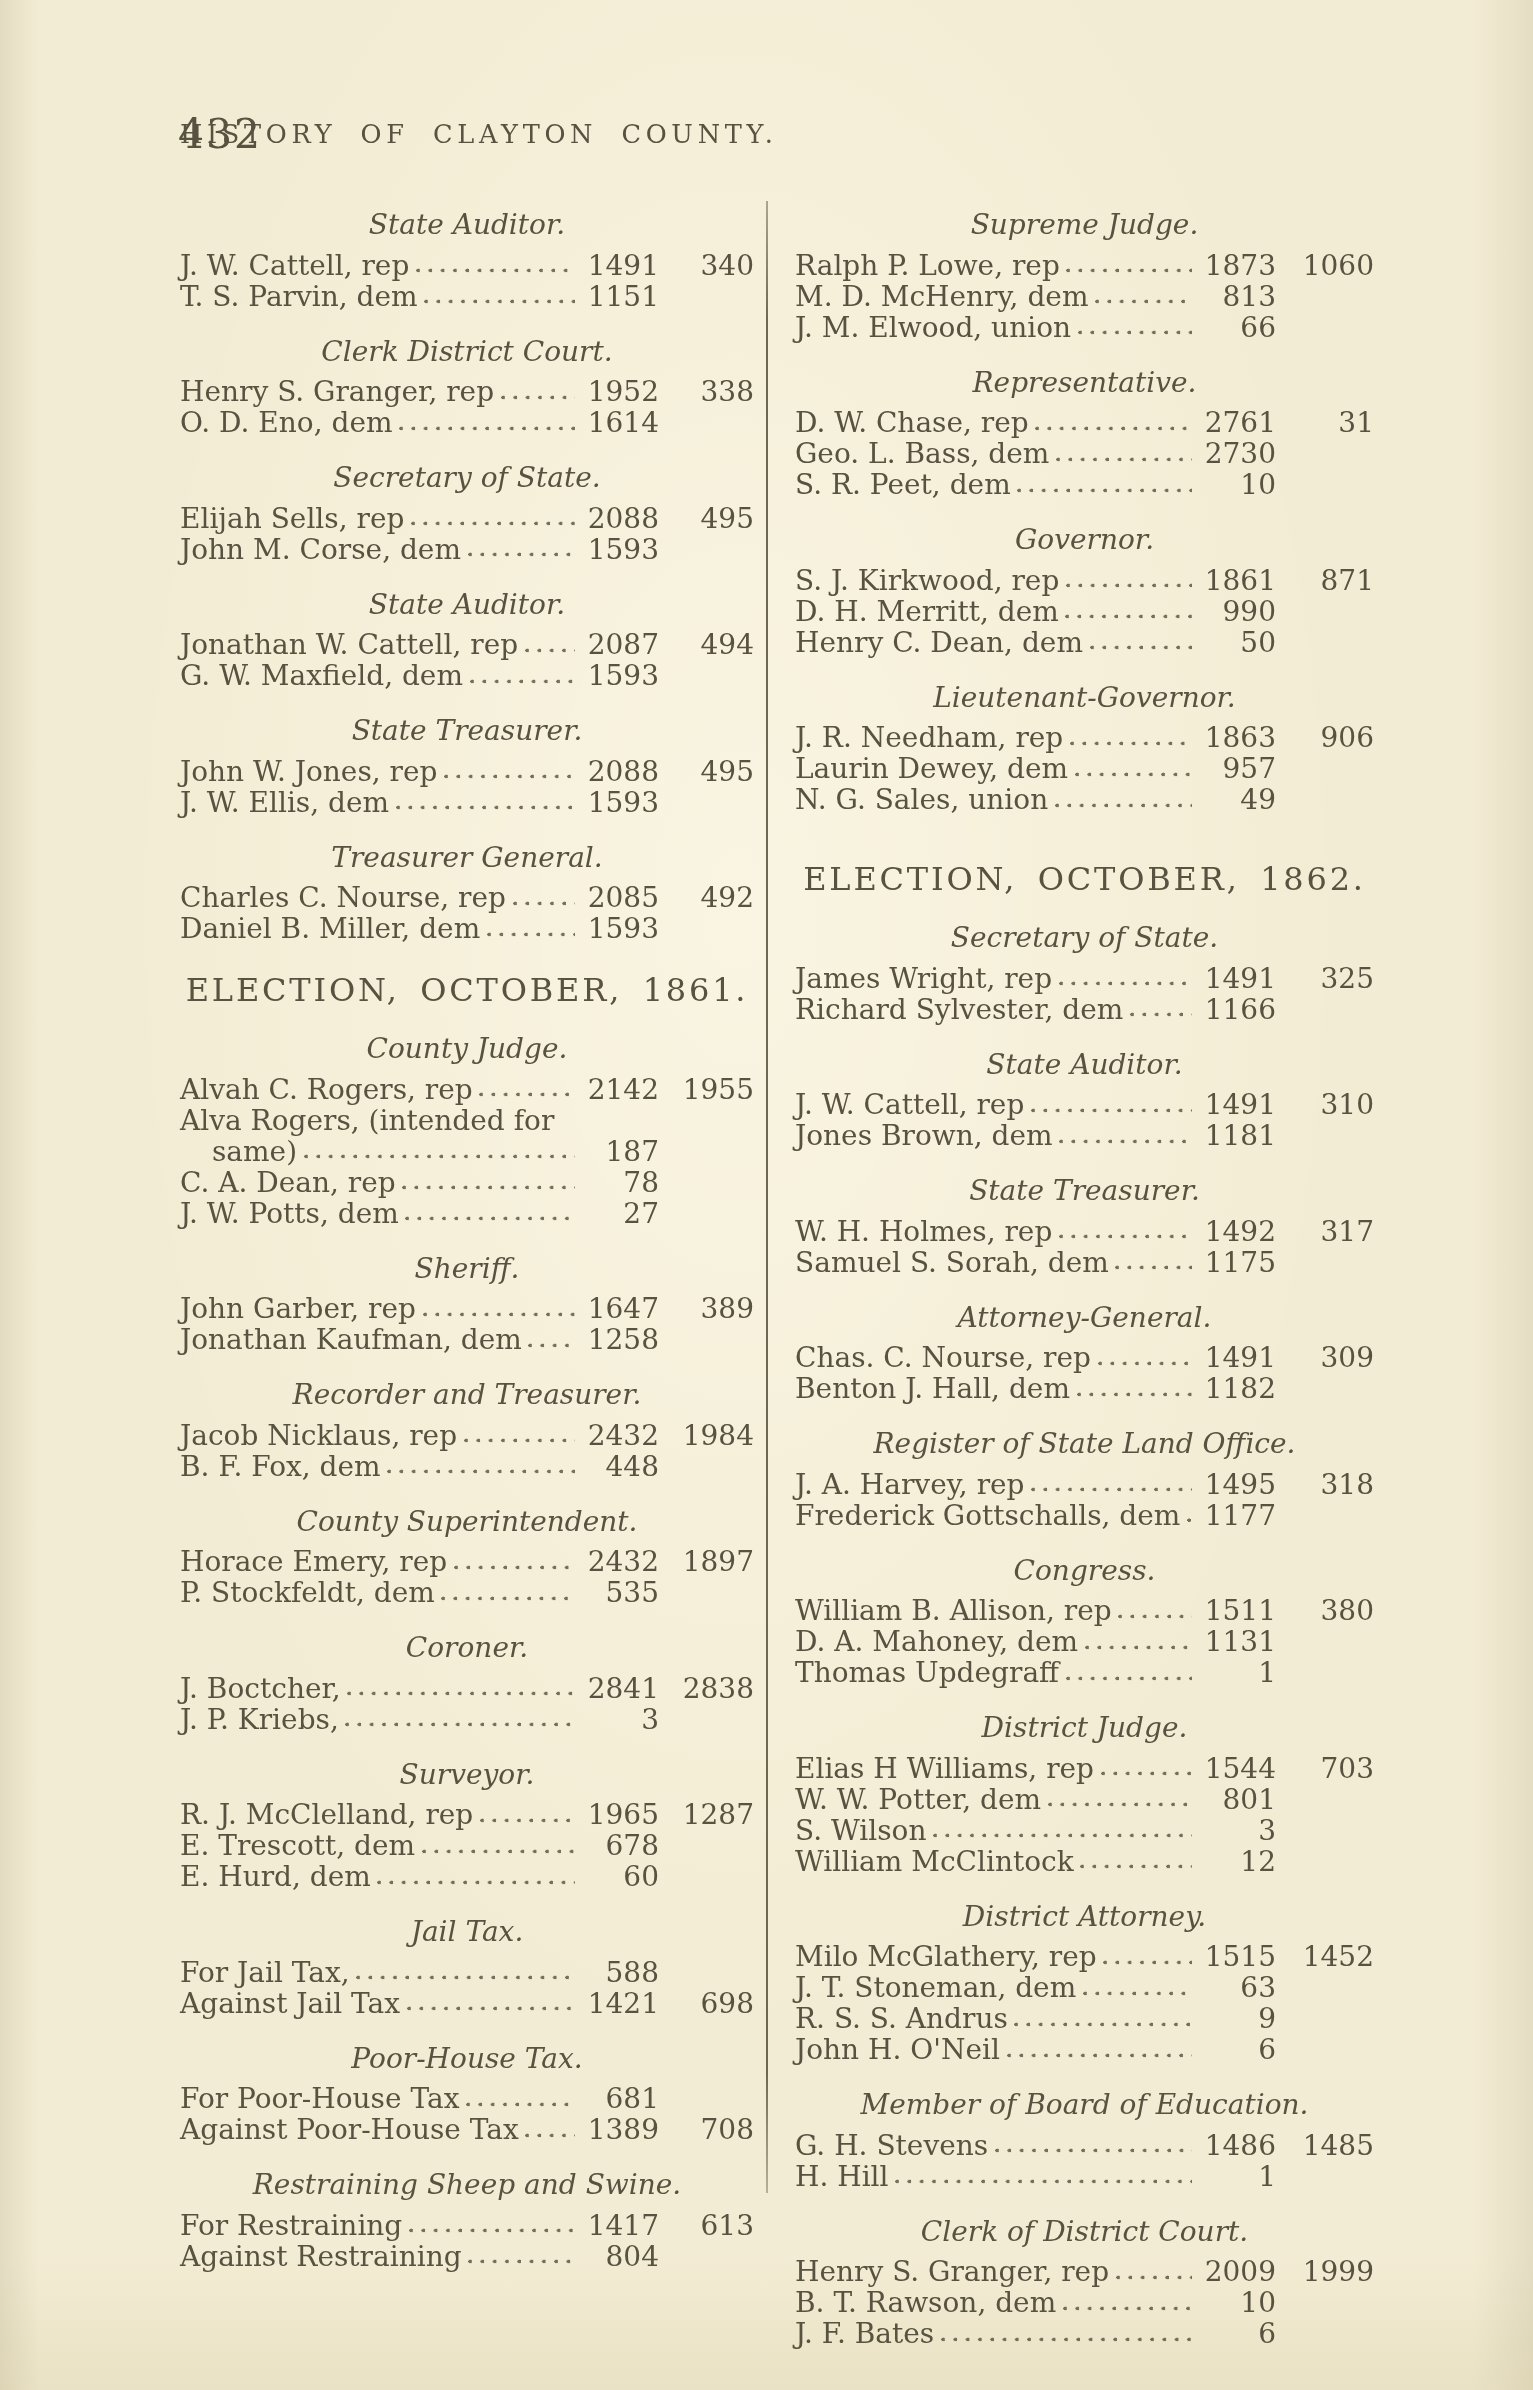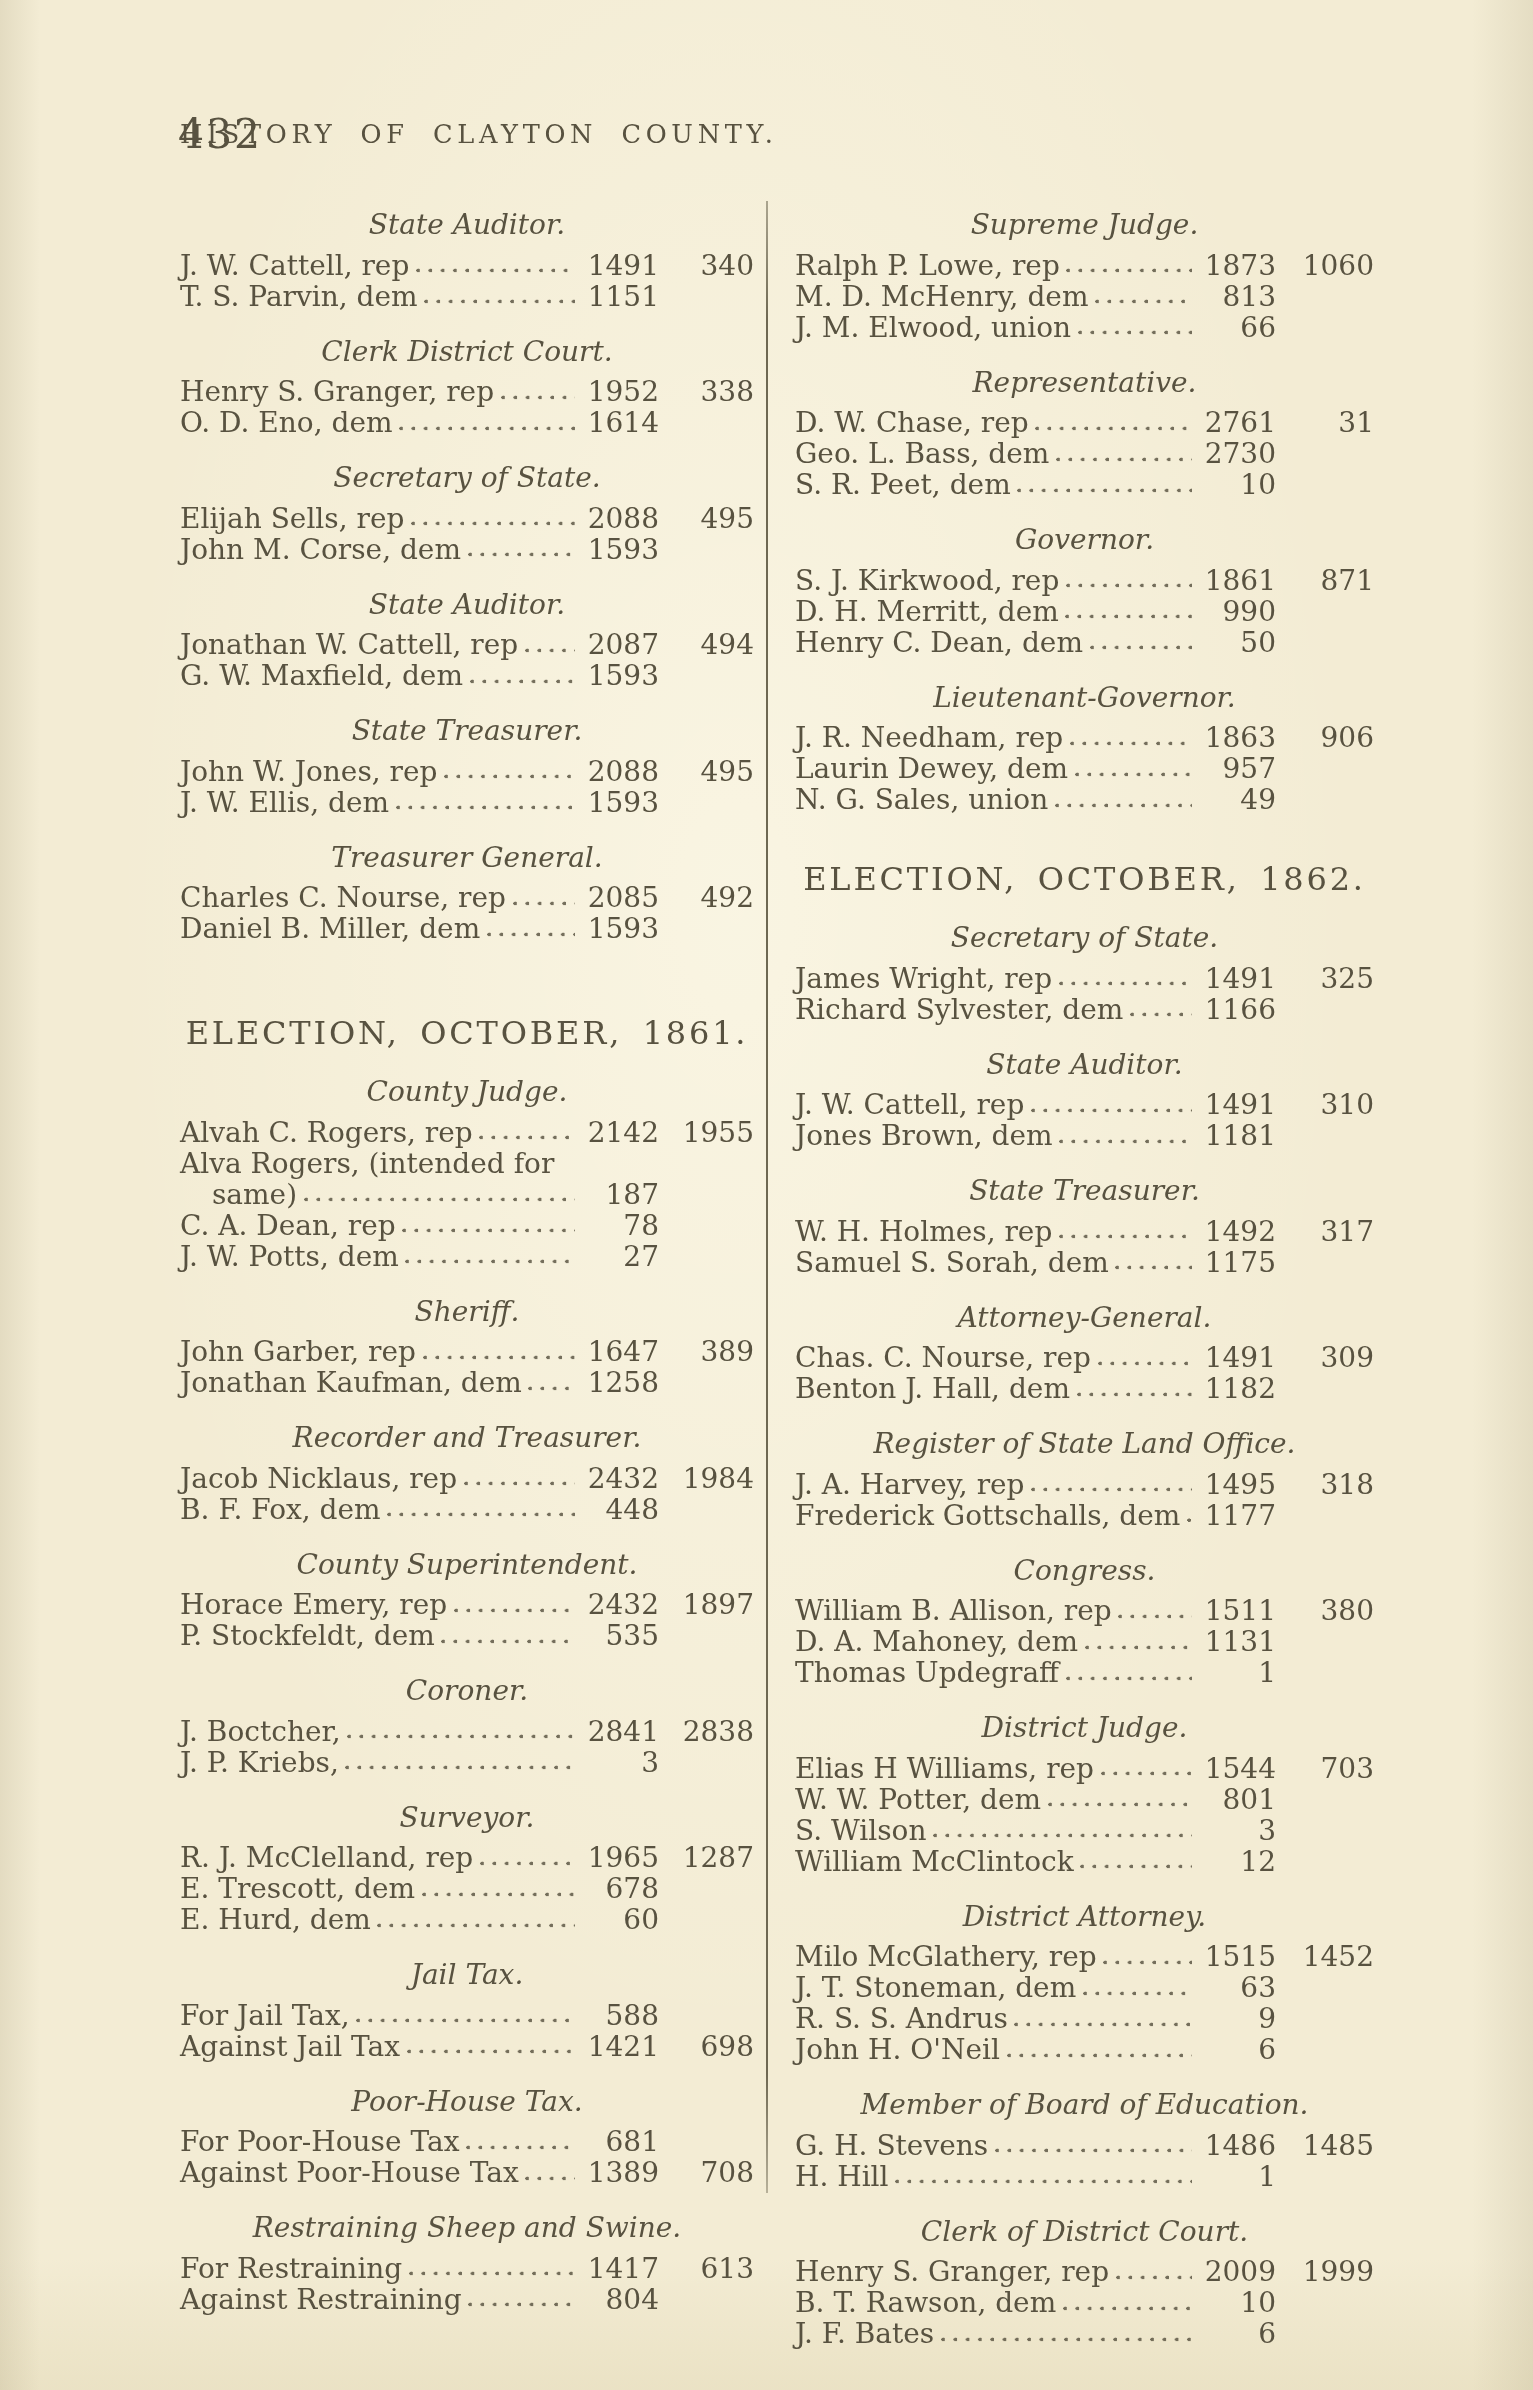--- a/index.html
+++ b/index.html
@@ -41,21 +41,21 @@
   .heading{text-align:center;white-space:pre;}
   .heading.office{
     font-style:italic;font-size:28px;
     margin:23px 0 8.5px;
     text-align:center;
   }
   .heading.election{
     font-size:32px;letter-spacing:2.8px;word-spacing:7.6px;
     margin:45px 0 15px;
   }
-  .col-left .heading.election{margin-top:70px;}
+  .col-left .heading.election{margin-top:27px;}
   .row{
     display:flex;align-items:baseline;
     line-height:31px;white-space:pre;
   }
   .row.indent .name{padding-left:32px;}
   .name{flex:0 0 auto;}
   .dots{
     flex:1 1 auto;align-self:stretch;
     margin:0 4.7px 0 6.6px;
     background-image:radial-gradient(circle at 2.1px 2.3px, var(--ink) 1.7px, rgba(0,0,0,0) 2px);

